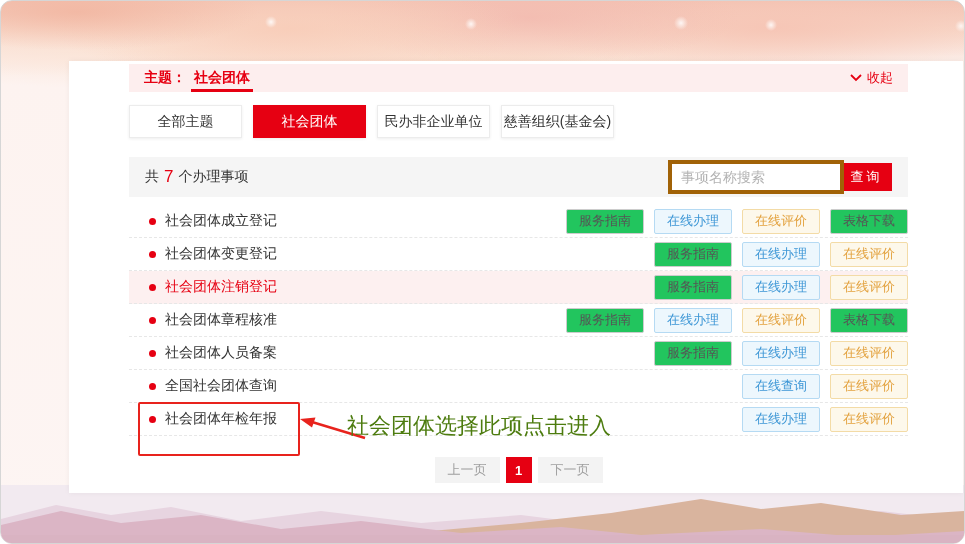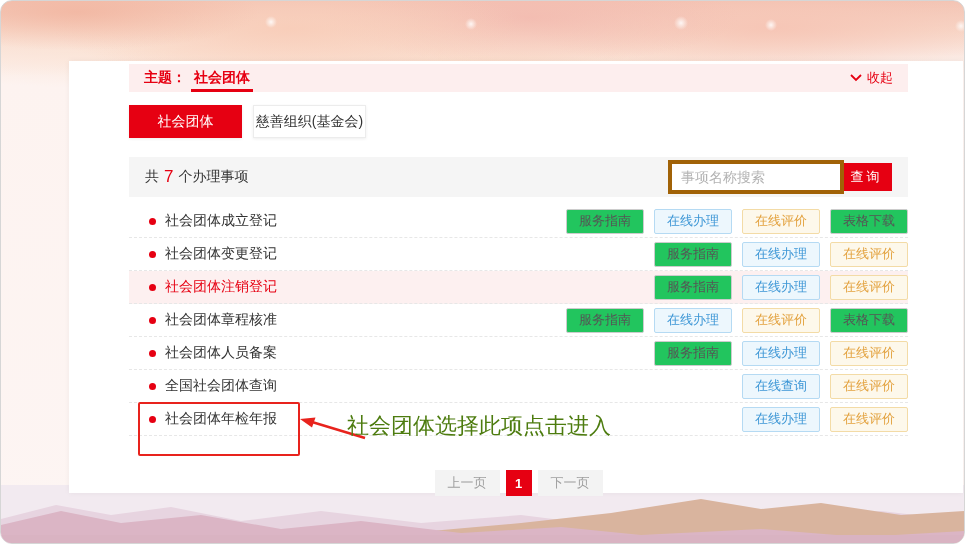--- a/index.html
+++ b/index.html
@@ -52,21 +52,21 @@
   .row.hl{background:#fdf0f0;}
   .bullet{width:7px;height:7px;border-radius:50%;background:#e60012;margin:0 9px 0 20px;flex:none;}
   .row-name{font-size:14px;color:#333;cursor:pointer;}
   .row.hl .row-name{color:#e60012;}
   .actions{margin-left:auto;display:flex;gap:10px;}
   .act{height:25px;padding:0 12px;display:flex;align-items:center;font-size:13px;border-radius:2px;cursor:pointer;white-space:nowrap;}
   .act.plain{border:1px solid #ccc;color:#555;background:#22c55e;}
   .act.blue{border:1px solid #b5daf3;color:#3e97d6;background:#edf7fd;}
   .act.orange{border:1px solid #f3dba6;color:#e3a23f;background:#fdf8eb;}
   
-  .pagination{margin-top:34px;display:flex;justify-content:center;gap:6px;}
+  .pagination{margin-top:21px;display:flex;justify-content:center;gap:6px;}
   .pg{height:26px;padding:0 13px;border:none;background:#f3f3f3;color:#9f9f9f;font-size:13px;cursor:pointer;}
   .pg.current{background:#e60012;color:#fff;width:26px;padding:0;font-weight:bold;}
   
   .anno-box{position:absolute;left:69px;top:341px;width:158px;height:50px;border:2px solid #e8231d;border-radius:2px;pointer-events:none;}
   .anno-arrow{position:absolute;left:228px;top:352px;width:76px;height:32px;pointer-events:none;}
   .anno-text{position:absolute;left:278px;top:350px;font-size:22px;font-weight:400;color:#4d7c0f;white-space:nowrap;pointer-events:none;}
 </style>
 </head>
 <body>
 
@@ -91,21 +91,23 @@
       </div>
       <div class="collapse">
         <svg width="12" height="8">
             <polyline points="1,1 6,6 11,1" fill="none" stroke="#e60012" stroke-width="1.8"></polyline>
           </svg>
         <span>收起</span>
       </div>
     </div>
 
     <div class="tabs" id="tabs">
+        <div class="tab">全部主题</div>
         <div class="tab active">社会团体</div>
+        <div class="tab">民办非企业单位</div>
         <div class="tab">慈善组织(基金会)</div>
       </div>
 
     <div class="summary-bar">
       <div class="summary-text">
         <span>共</span>
         <span class="count">7</span>
         <span>个办理事项</span>
       </div>
       <div class="search">

